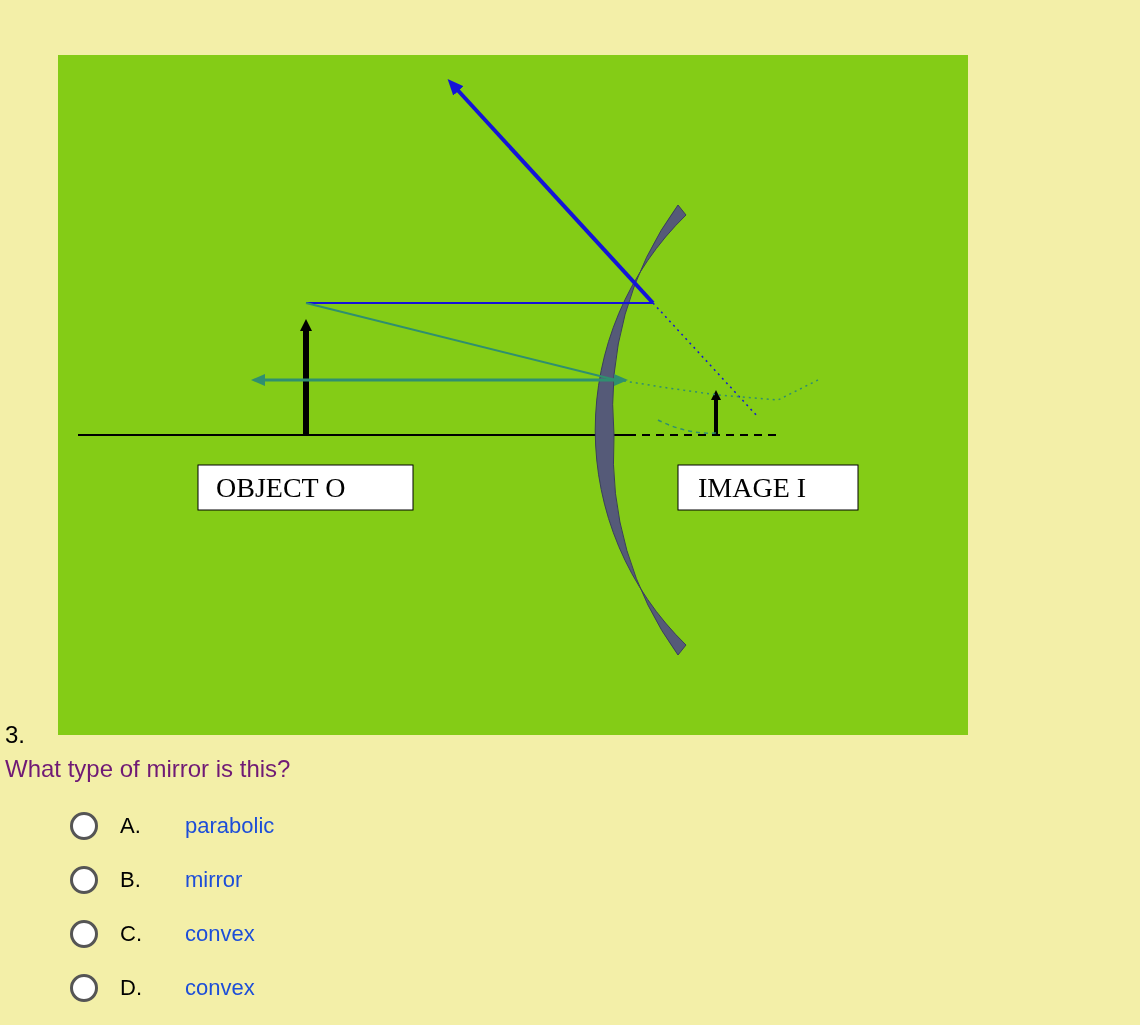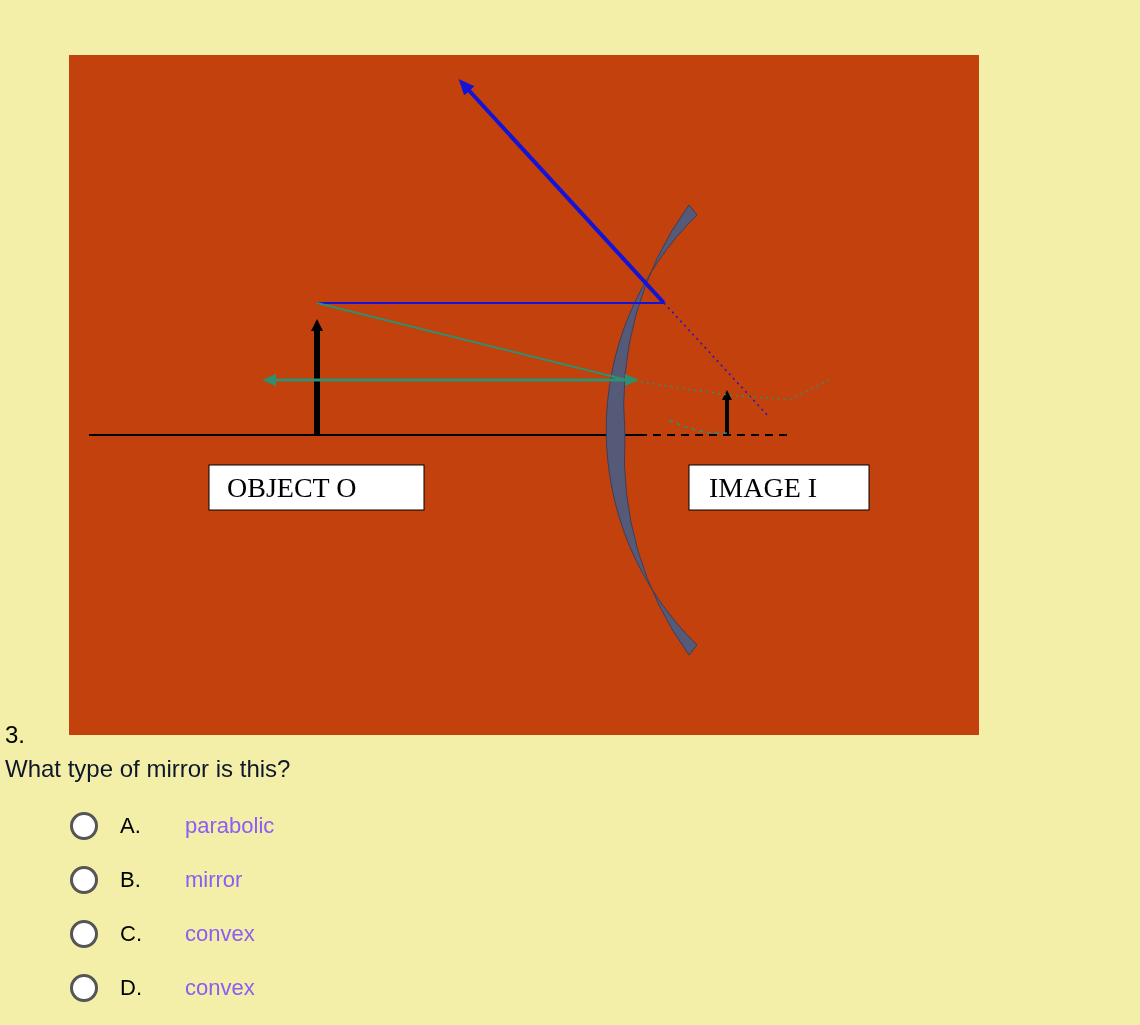--- a/index.html
+++ b/index.html
@@ -5,44 +5,44 @@
     * { box-sizing: border-box; margin: 0; padding: 0; }
     body {
       background: #f3efa8;
       font-family: Verdana, Geneva, sans-serif;
       width: 1140px;
       height: 1025px;
       position: relative;
     }
     .diagram-container {
       position: absolute;
-      left: 69px;
+      left: 58px;
       top: 55px;
       width: 910px;
       height: 680px;
-      background: #c2410c;
+      background: #84cc16;
     }
     .diagram-svg {
       width: 100%;
       height: 100%;
       display: block;
     }
     .question-number {
       position: absolute;
       left: 5px;
       top: 721px;
       font-size: 24px;
       color: #000;
     }
     .question-text {
       position: absolute;
       left: 5px;
       top: 755px;
       font-size: 24px;
-      color: #0f172a;
+      color: #701a75;
     }
     .options {
       position: absolute;
       left: 70px;
       top: 810px;
     }
     .option-row {
       display: flex;
       align-items: center;
       margin-bottom: 22px;
@@ -58,21 +58,21 @@
       flex-shrink: 0;
     }
     .option-letter {
       width: 50px;
       margin-left: 22px;
       font-size: 22px;
       color: #000;
     }
     .option-text {
       font-size: 22px;
-      color: #8b5cf6;
+      color: #1d4ed8;
       margin-left: 15px;
     }
     .svg-label-box {
       fill: #fff;
       stroke: #000;
       stroke-width: 1;
     }
     .svg-label-text {
       font-family: 'Times New Roman', serif;
       font-size: 28px;

